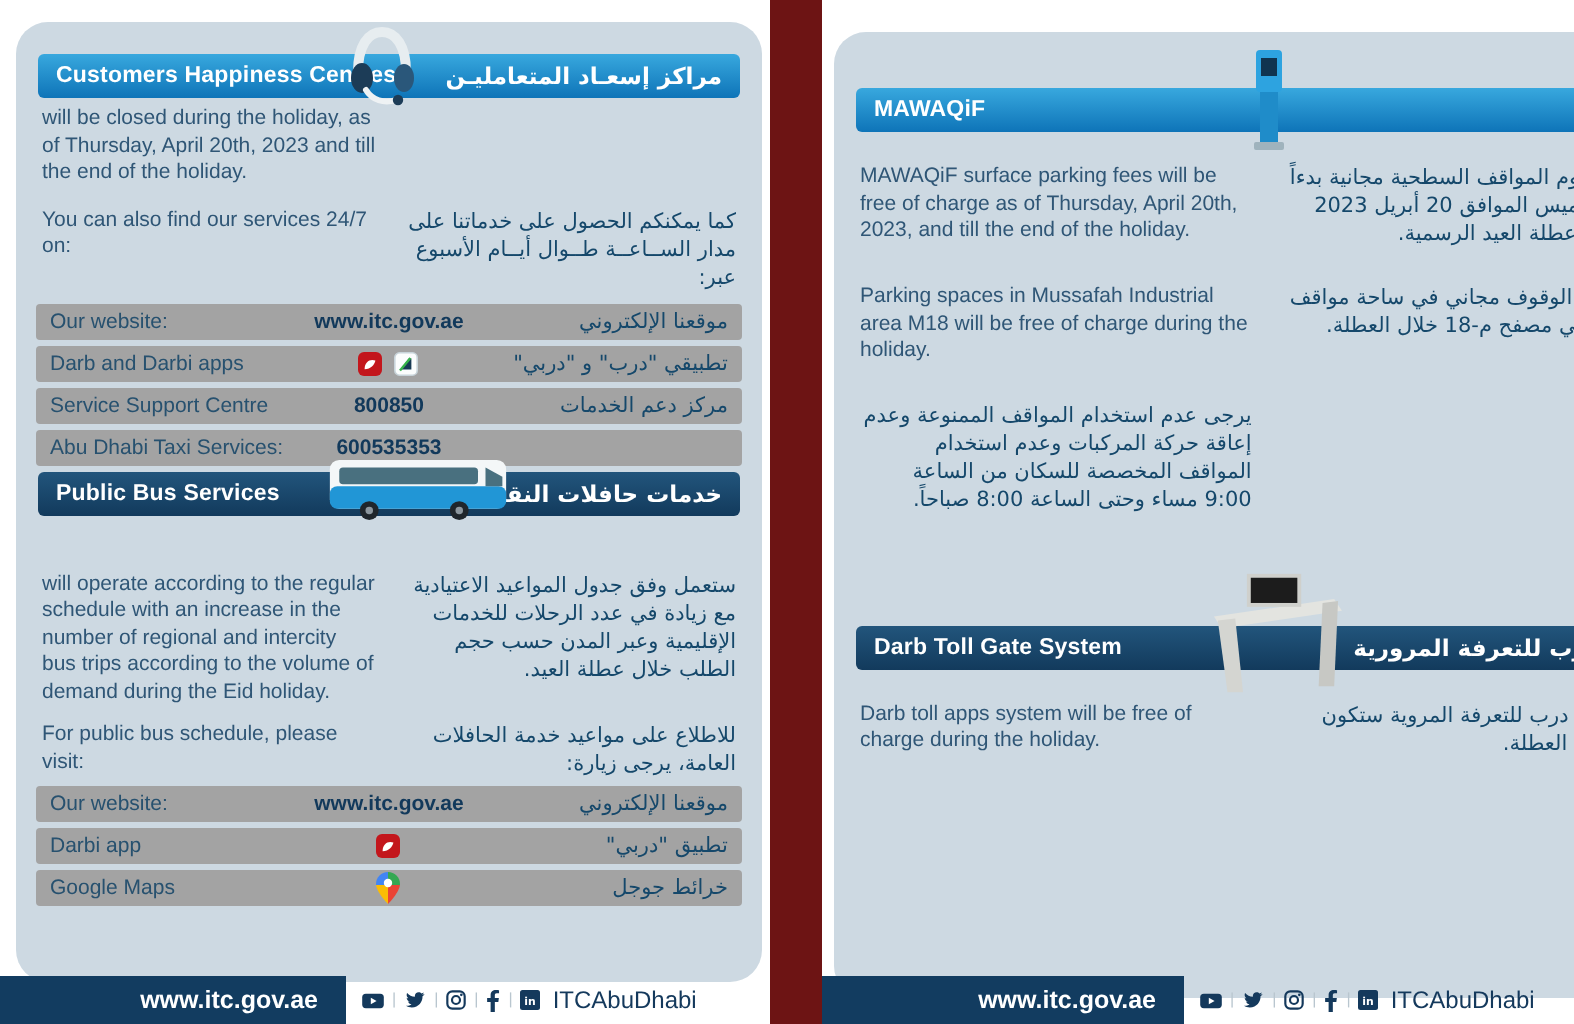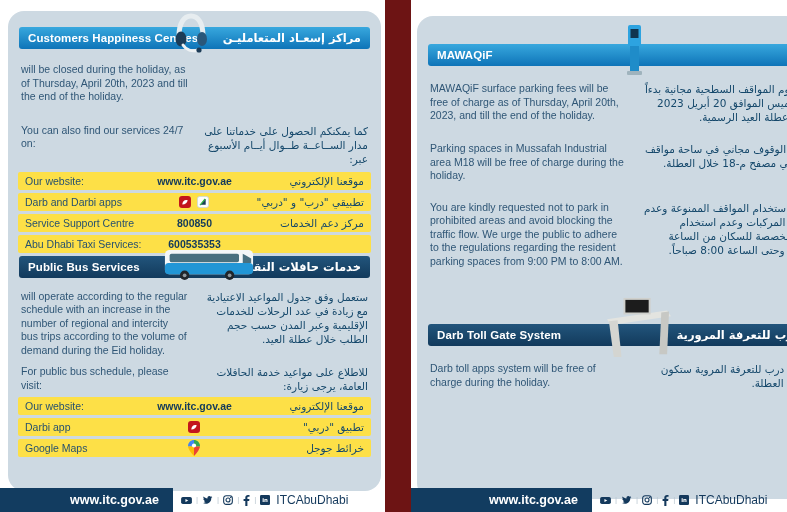--- a/index.html
+++ b/index.html
@@ -20,29 +20,29 @@
   .bar .bt-en{font-size:11.5px;letter-spacing:.1px;}
   .bar .bt-ar{font-size:11.5px;font-family:"DejaVu Sans",sans-serif;}
   .ovicon{position:absolute;left:50%;transform:translateX(-50%);z-index:2;}
 
   .cols{display:flex;justify-content:space-between;margin:0 13px;}
   .cols .en{width:48%;font-size:10.5px;line-height:13.5px;color:#2f5676;margin:0;}
   .cols .ar{width:48%;font-size:10.5px;line-height:14px;color:#15486b;margin:0;text-align:right;
             font-family:"DejaVu Sans",sans-serif;}
 
   .tbl{margin:0 10px;}
-  .trow{display:flex;align-items:center;background:#fde047;border-radius:2px;height:18px;
+  .trow{display:flex;align-items:center;background:#a3a3a3;border-radius:2px;height:18px;
         margin-bottom:3px;padding:0 7px;font-size:10.5px;color:#27516f;}
   .trow .tl{width:37%;white-space:nowrap;}
   .trow .tv{width:26%;text-align:center;font-weight:bold;color:#12395b;font-size:10.5px;
             display:flex;align-items:center;justify-content:center;gap:6px;}
   .trow .ta{width:37%;text-align:right;font-family:"DejaVu Sans",sans-serif;color:#15486b;}
 
-  .mt4{margin-top:4px}.mt6{margin-top:6px}.mt8{margin-top:8px}.mt10{margin-top:20px}
-  .mt12{margin-top:12px}.mt14{margin-top:14px}.mt16{margin-top:16px}.mt18{margin-top:18px}
+  .mt4{margin-top:4px}.mt6{margin-top:6px}.mt8{margin-top:8px}.mt10{margin-top:10px}
+  .mt12{margin-top:28px}.mt14{margin-top:4px}.mt16{margin-top:16px}.mt18{margin-top:18px}
   .mt20{}.mt56{margin-top:56px}
   .pt16{padding-top:16px}.pt28{padding-top:28px}
 
   .footer-bar{position:absolute;bottom:0;height:24px;background:#123c60;display:flex;align-items:center;
               justify-content:flex-end;color:#fff;font-weight:bold;font-size:12.5px;padding-right:14px;
               box-sizing:border-box;}
   .fb-left{left:0;width:173px;}
   .fb-right{left:0;width:181px;}
   .social{position:absolute;bottom:0;height:24px;display:flex;align-items:center;gap:4px;}
   .so-left{left:181px;}
@@ -243,21 +243,20 @@
         <p class="en">MAWAQiF surface parking fees will be free of charge as of Thursday, April 20th, 2023, and till the end of the holiday.</p>
         <p class="ar" dir="rtl">ستكون رسوم المواقف السطحية مجانية بدءاً من يوم الخميس الموافق 20 أبريل 2023 وحتى نهاية عطلة العيد الرسمية.</p>
       </div>
 
       <div class="cols mt18">
         <p class="en">Parking spaces in Mussafah Industrial area M18 will be free of charge during the holiday.</p>
         <p class="ar" dir="rtl">كما سيكون الوقوف مجاني في ساحة مواقف الشاحنات في مصفح م-18 خلال العطلة.</p>
       </div>
 
       <div class="cols mt18">
-        <p class="en">You are kindly requested not to park in prohibited areas and avoid blocking the traffic flow. We urge the public to adhere to the regulations regarding the resident parking spaces from 9:00 PM to 8:00 AM.</p>
         <p class="ar" dir="rtl">يرجى عدم استخدام المواقف الممنوعة وعدم إعاقة حركة المركبات وعدم استخدام المواقف المخصصة للسكان من الساعة 9:00 مساء وحتى الساعة 8:00 صباحاً.</p>
       </div>
 
       <div class="bar navy mt56">
         <span class="bt-en">Darb Toll Gate System</span>
         <span class="ovicon" style="top:-28px;left:51%;">
           <svg width="86" height="64" viewBox="0 0 88 66">
             <path d="M12 24 L74 15 L78 21 L16 30 Z" fill="#e3e4e0"></path>
             <rect x="30" y="3" width="26" height="15" fill="#1c1c1c" stroke="#cfd0cc" stroke-width="2"></rect>
             <path d="M14 26 L23 25 L27 63 L19 63 Z" fill="#d4d5d1"></path>

